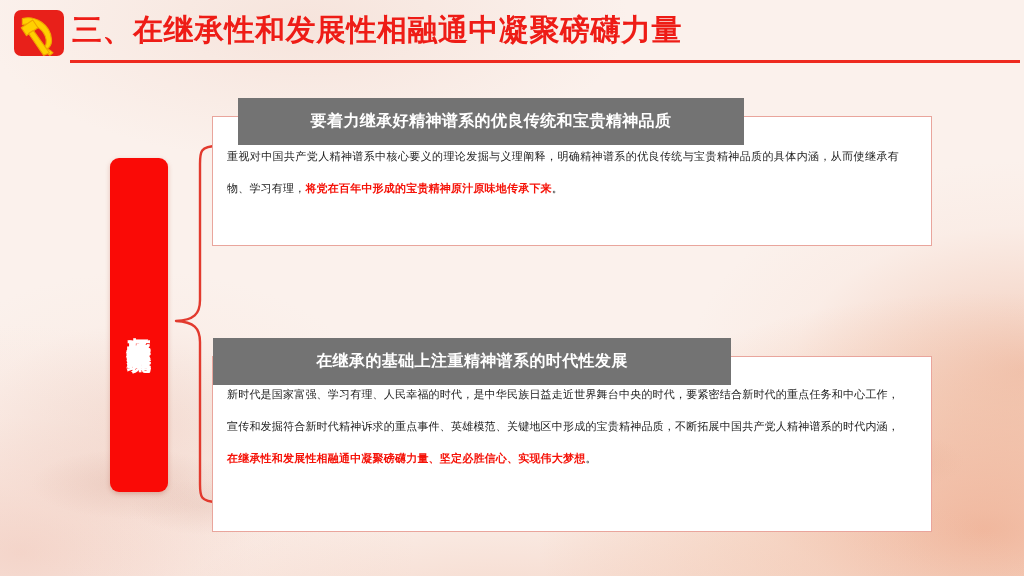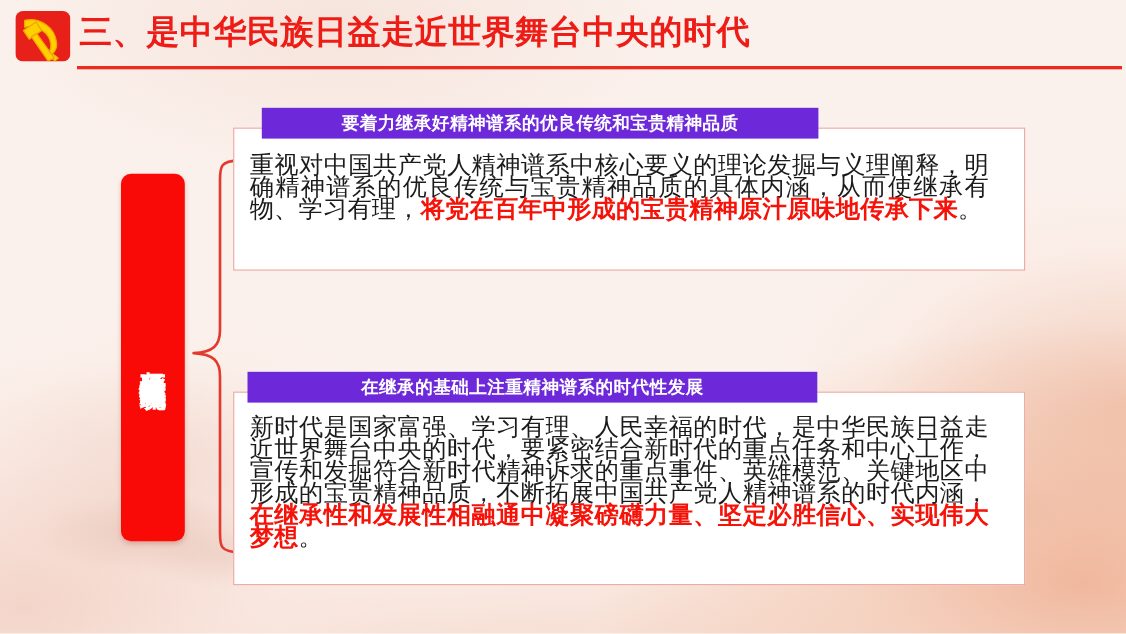--- a/index.html
+++ b/index.html
@@ -136,46 +136,46 @@
   .card-2 {
     left: 212px;
     top: 356px;
     width: 720px;
     height: 176px;
   }
 
   .card-header {
     position: absolute;
     top: -19px;
-    height: 28px;
-    background: #6d28d9;
+    height: 47px;
+    background: #737373;
     display: flex;
     align-items: center;
     justify-content: center;
     box-sizing: border-box;
     padding: 0 16px;
   }
   .card-1 .card-header { left: 25px; width: 506px; }
-  .card-2 .card-header { left: 12px; width: 518px; }
+  .card-2 .card-header { left: 0; width: 518px; }
 
   .card-header-text {
     color: #ffffff;
     font-size: 16px;
     font-weight: bold;
     letter-spacing: 0.4px;
     white-space: nowrap;
   }
 
   .card-body {
     position: absolute;
     left: 14px;
     right: 32px;
     top: 24px;
-    font-size: 22px;
-    line-height: 20px;
+    font-size: 11px;
+    line-height: 32px;
     color: #1b1b1b;
     letter-spacing: 0.2px;
     text-align: justify;
   }
   .card-2 .card-body { top: 22px; }
 
   .hl {
     color: #f51208;
     font-weight: bold;
   }
@@ -201,21 +201,21 @@
 
           <path d="M 3 13 C 7.5 14.5 11 16.5 13.5 19 L 10.5 21.5 C 8 19 5 17.3 1.5 16.2 Z" fill="#ffd000" stroke="#f0a400" stroke-width="1"></path>
 
           <path d="M -17 -5 L -6 -12.5 L -1 -5 L -12 2.5 Z" fill="#ffd000" stroke="#f0a400" stroke-width="1.1" stroke-linejoin="round"></path>
 
           <path d="M -10 0.5 L -5.5 -2.5 L 10 19 L 4.5 21.5 Z" fill="#ffd000" stroke="#f0a400" stroke-width="1.1" stroke-linejoin="round"></path>
         </g>
       </svg>
     </div>
 
-    <div class="page-title">三、是中华民族日益走近世界舞台中央的时代</div>
+    <div class="page-title">三、在继承性和发展性相融通中凝聚磅礴力量</div>
 
     <div class="title-rule"></div>
   </div>
 
   <div class="vlabel">
     <div class="vlabel-text">坚持继承性与发展性相统一</div>
   </div>
 
   <div class="brace">
     <svg width="50" height="370" viewBox="0 0 50 370" fill="none">

